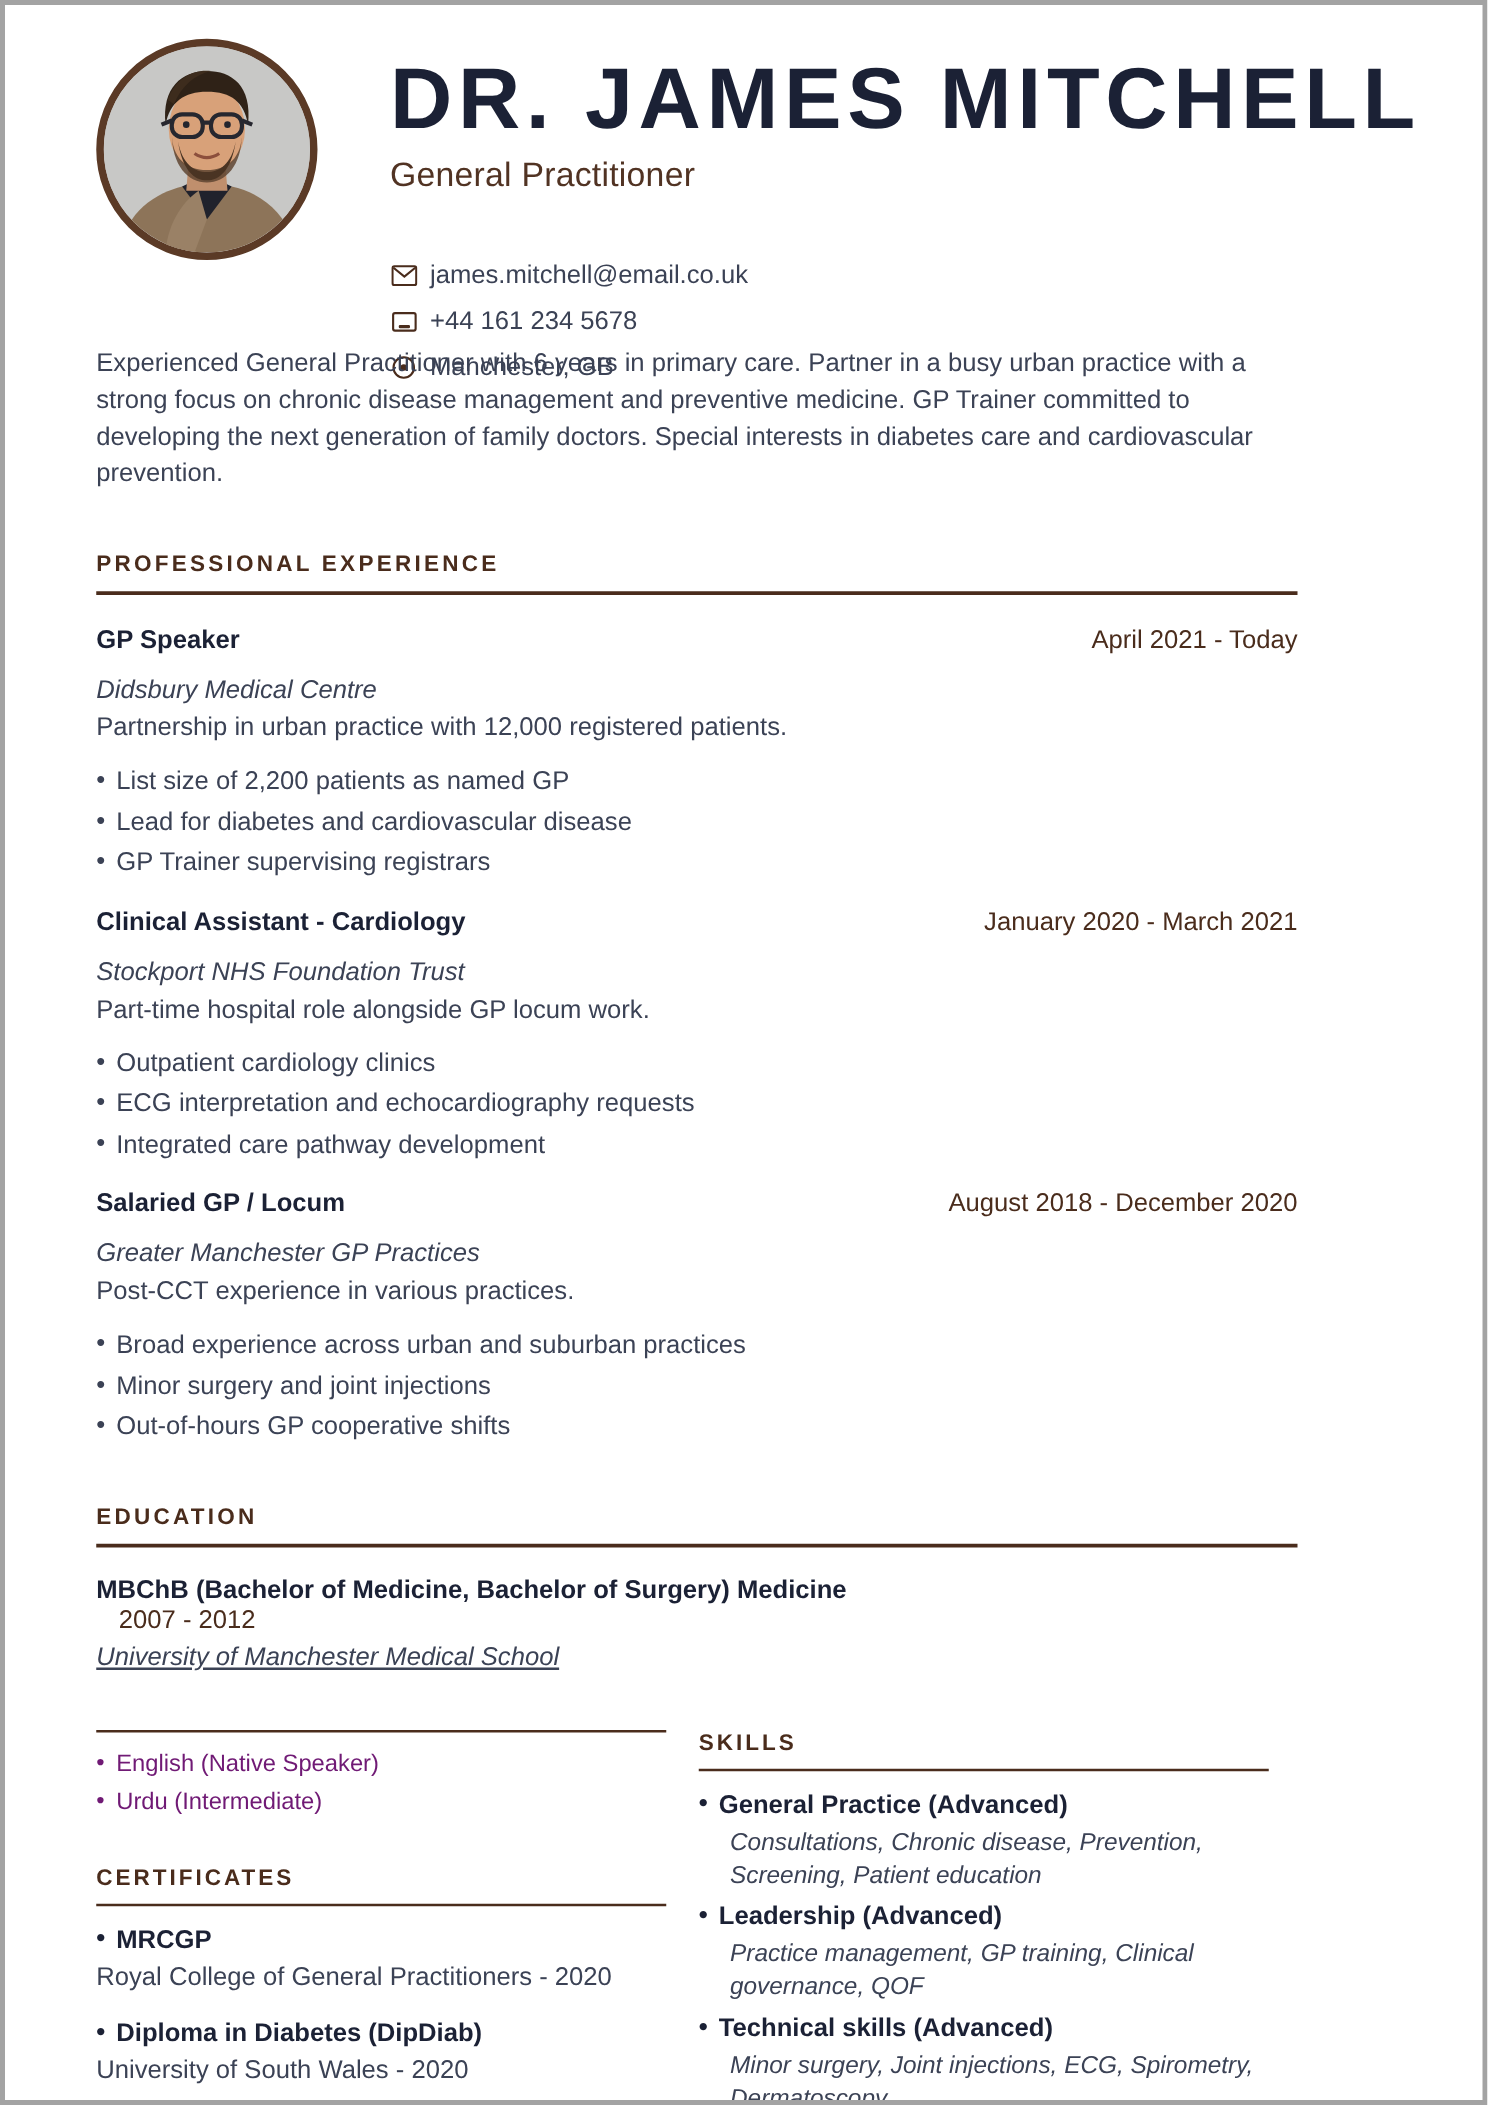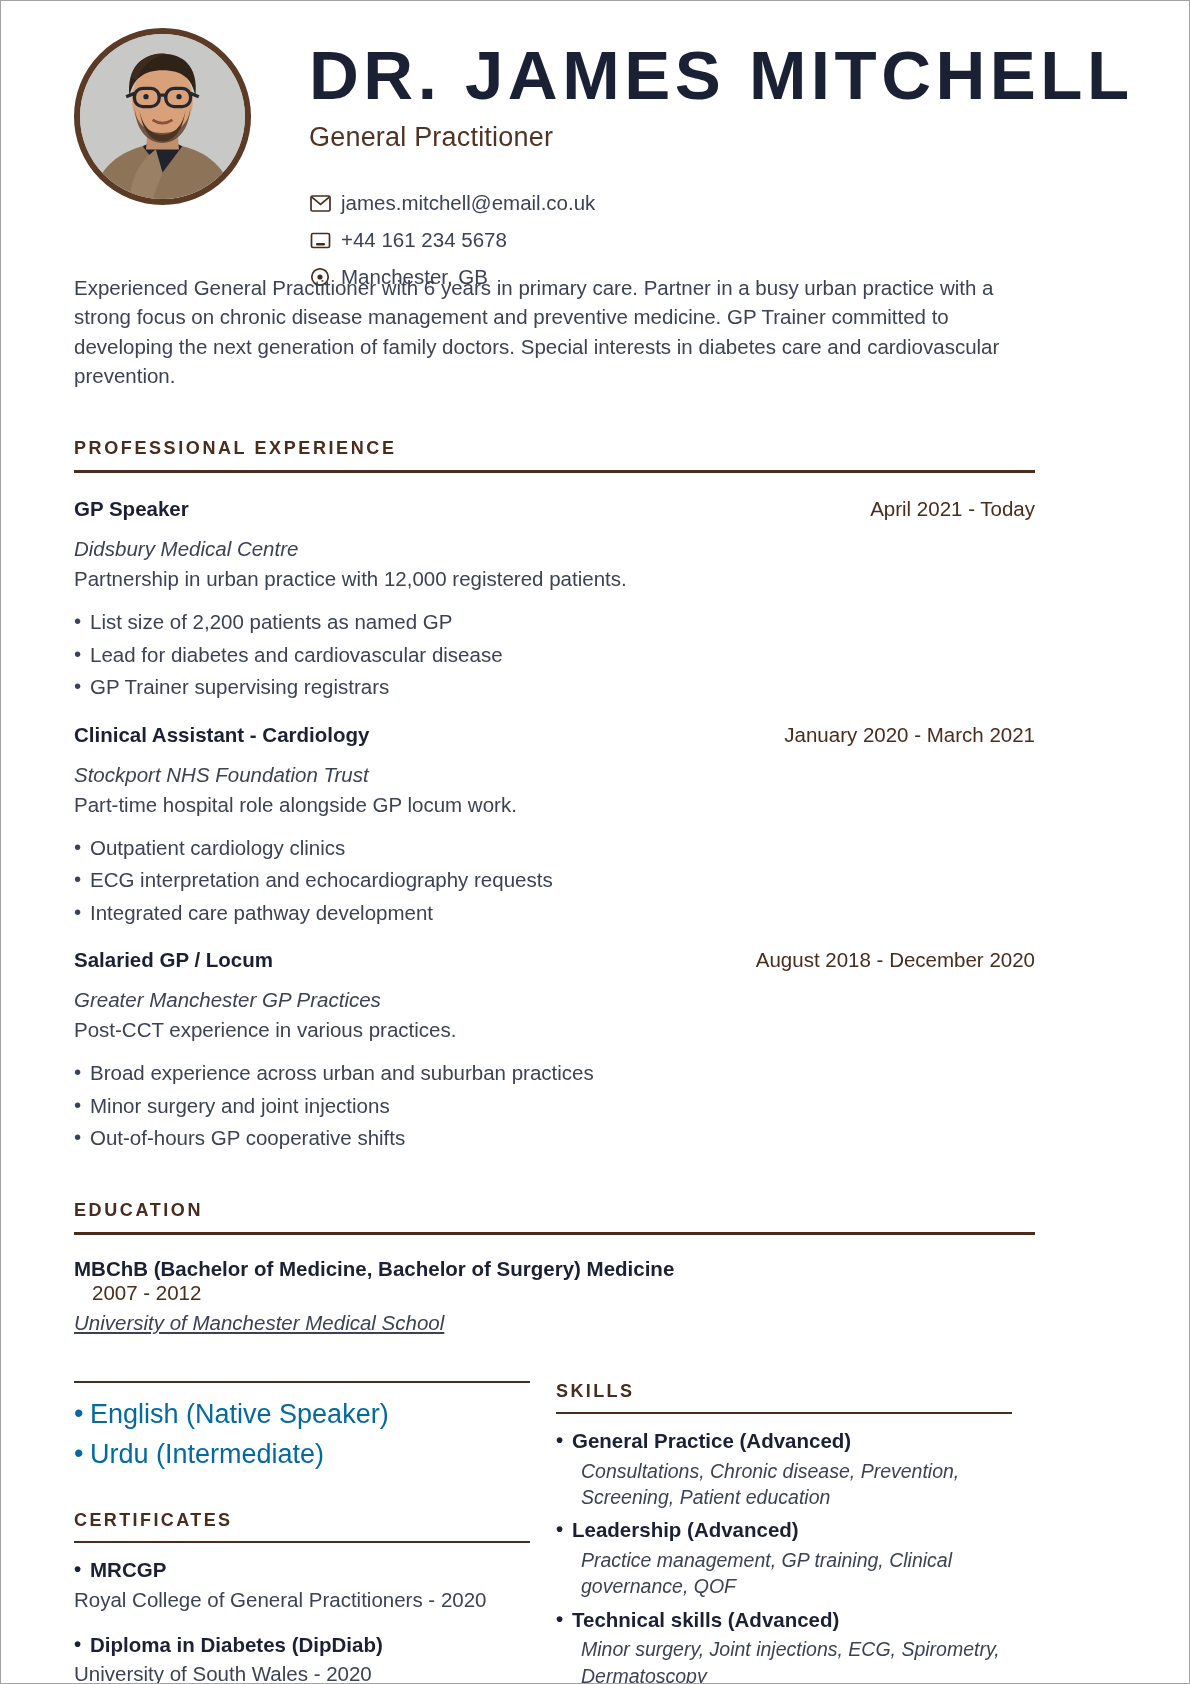--- a/index.html
+++ b/index.html
@@ -9,21 +9,21 @@
     height: 1684px;
     background: #ffffff;
     font-family: "Liberation Sans", sans-serif;
   }
 
   .page {
     position: relative;
     width: 1190px;
     height: 1684px;
     background: #ffffff;
-    border: 1px solid #a3a3a3;
+    border: 4px solid #a3a3a3;
     overflow: hidden;
   }
 
   .inner {
     position: absolute;
     left: 73px;
     top: 0;
     width: 961px;
   }
 
@@ -65,21 +65,21 @@
   .role {
     margin-top: 12px;
     font-size: 27px;
     color: #513323;
     letter-spacing: 0.2px;
   }
 
   .contacts {
     position: absolute;
     left: 235px;
-    top: 188px;
+    top: 202px;
   }
   .crow {
     display: flex;
     align-items: center;
     height: 28px;
     margin-bottom: 9px;
     font-size: 20.5px;
     color: #3b4255;
   }
   .cicon {
@@ -210,22 +210,22 @@
     margin-bottom: 10px;
   }
   .sub-rule {
     height: 2px;
     background: #4a2c1c;
     width: 100%;
     margin-bottom: 14px;
   }
 
   .lang-item {
-    font-size: 27px;
-    color: #0369a1;
+    font-size: 19px;
+    color: #701a75;
     line-height: 1.3;
     margin-bottom: 5px;
     padding-left: 16px;
     position: relative;
   }
   .lang-item::before {
     content: "\2022";
     position: absolute;
     left: 0;
     top: -1px;

